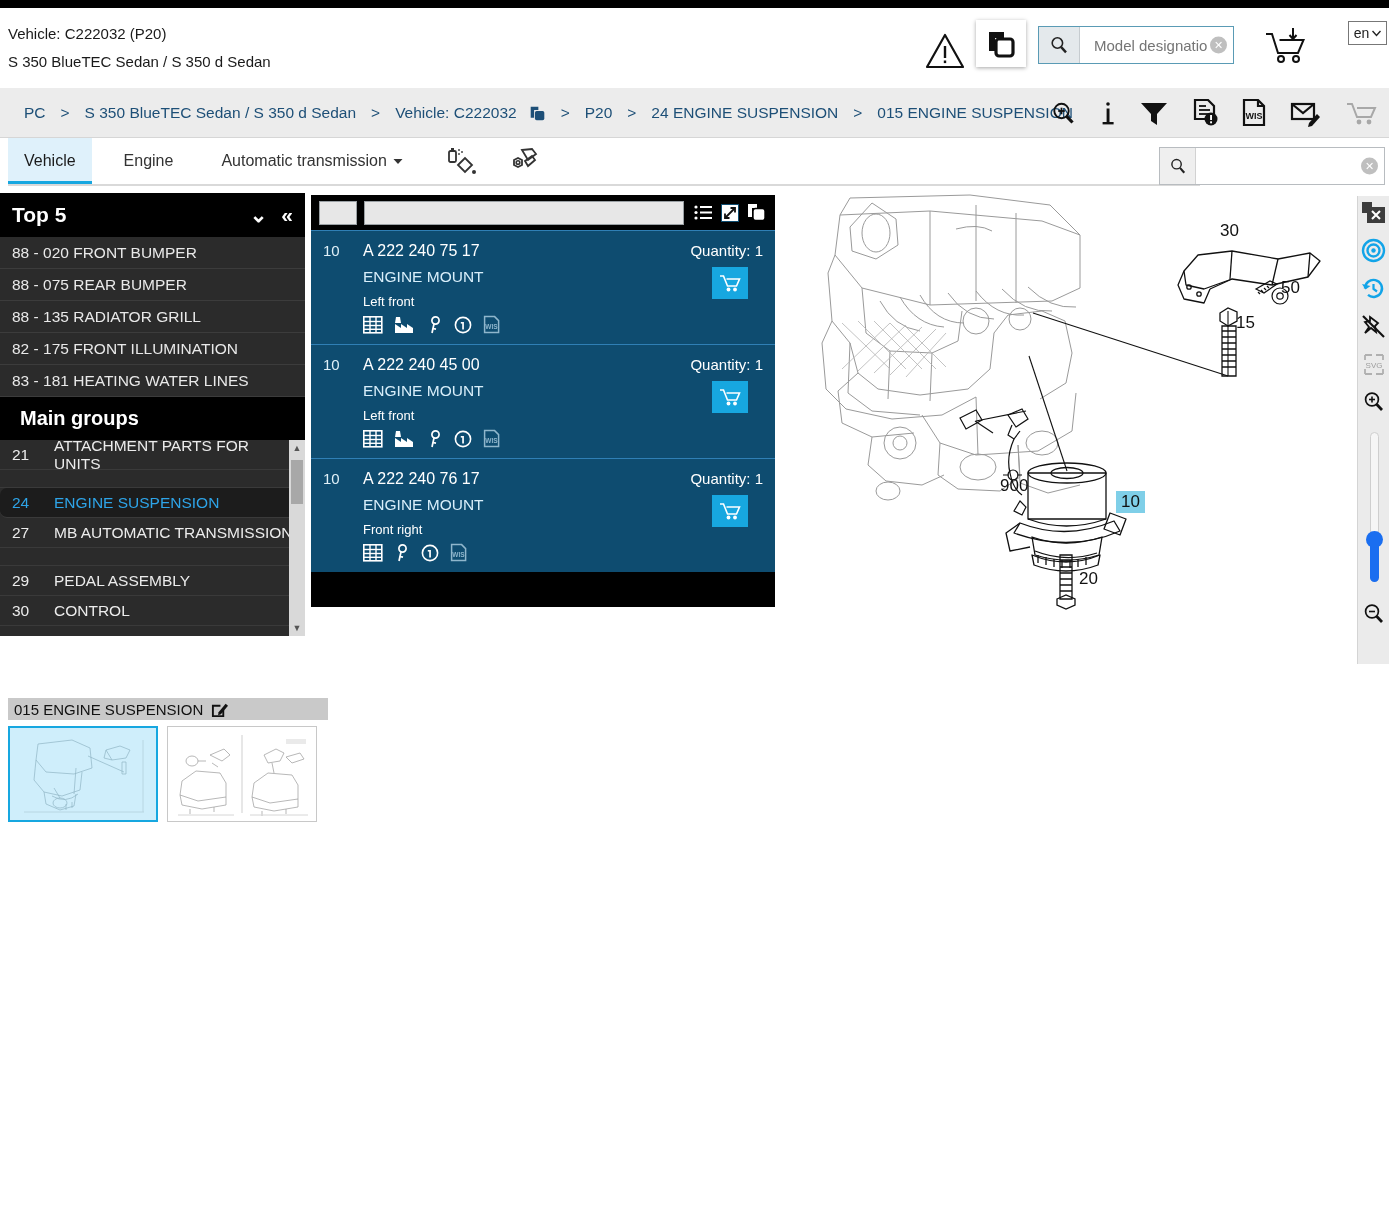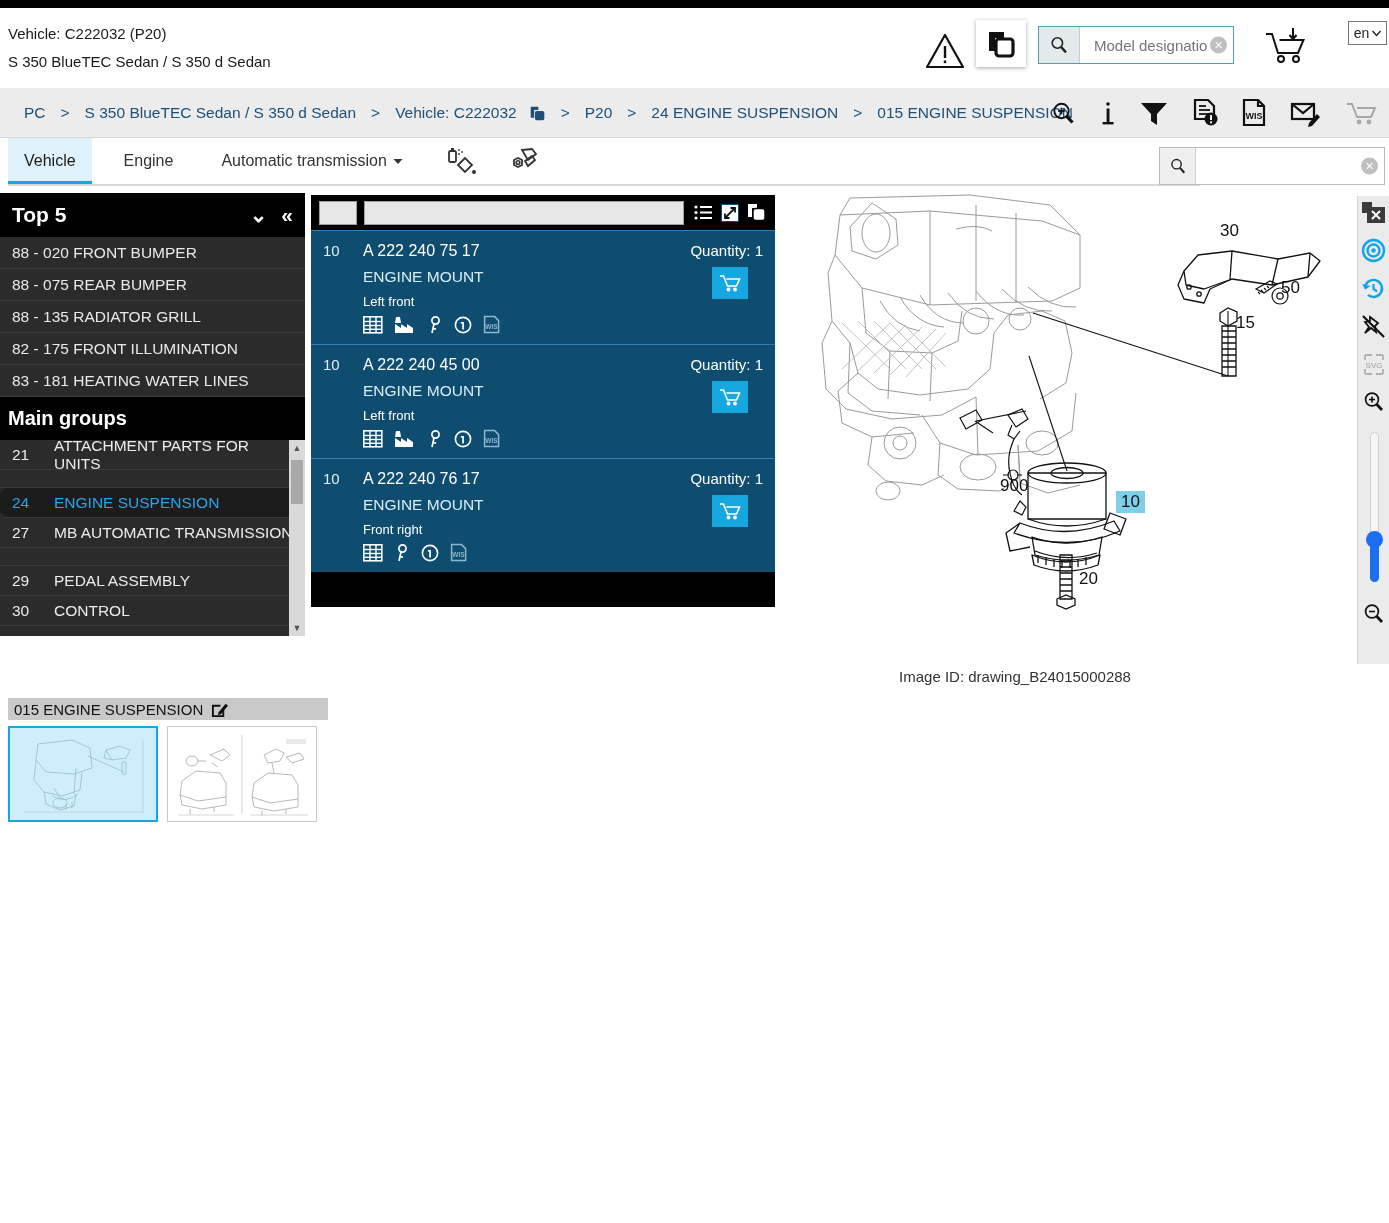--- a/index.html
+++ b/index.html
@@ -113,21 +113,21 @@
     padding:0 12px; font-size:21px; font-weight:bold; color:#fff;
   }
   .sb-head .sp { flex:1; }
   .sb-head .ctl { font-size:21px; margin-left:14px; cursor:pointer; color:#fff; }
   .sb-item {
     height:32px; display:flex; align-items:center; padding:0 12px;
     font-size:15.5px; color:#e9e9e9; border-bottom:1px solid #3c3c3c; cursor:pointer;
   }
   .sb-sub {
     height:43px; background:#000; display:flex; align-items:center;
-    padding:0 8px; font-size:20px; font-weight:bold; color:#fff;
+    padding:0 20px; font-size:20px; font-weight:bold; color:#fff;
   }
   .mg-wrap { position:relative; height:196px; overflow:hidden; background:#2b2b2b; }
   .mg-item {
     display:flex; align-items:center; height:30px; padding:0 12px;
     font-size:15.5px; color:#ececec; border-bottom:1px solid #3a3a3a; cursor:pointer;
   }
   .mg-item .num { width:42px; flex:none; }
   .mg-item.sel { background:#1c1c1c; color:#2ea4e8;border-radius:7px; }
   .mg-item.sel .num { color:#2ea4e8; }
   .mg-pad { height:18px; border-bottom:1px solid #3a3a3a; }
@@ -771,21 +771,20 @@
     </svg>
 
     <span class="cal" style="left:440px;top:28px;">30</span>
     <span class="cal" style="left:501px;top:85px;">50</span>
     <span class="cal" style="left:456px;top:120px;">15</span>
     <span class="cal" style="left:220px;top:283px;">900</span>
     <span class="cal hl" style="left:336px;top:298px;">10</span>
     <span class="cal" style="left:299px;top:376px;">20</span>
   </div>
 
-  <div class="imgid">Image ID: drawing_B24015000288</div>
 
   <div class="vtool">
     <div class="vi">
       <svg width="26" height="26" viewBox="0 0 26 26">
         <path d="M1 2 h10 v5 h-5 v6 h-5 z" fill="#3c3c3c"></path>
         <rect x="6" y="7" width="18" height="16" fill="#3c3c3c"></rect>
         <path d="M11 11 L19 19 M19 11 L11 19" stroke="#fff" stroke-width="2.1"></path>
       </svg>
     </div>
     <div class="vi">

